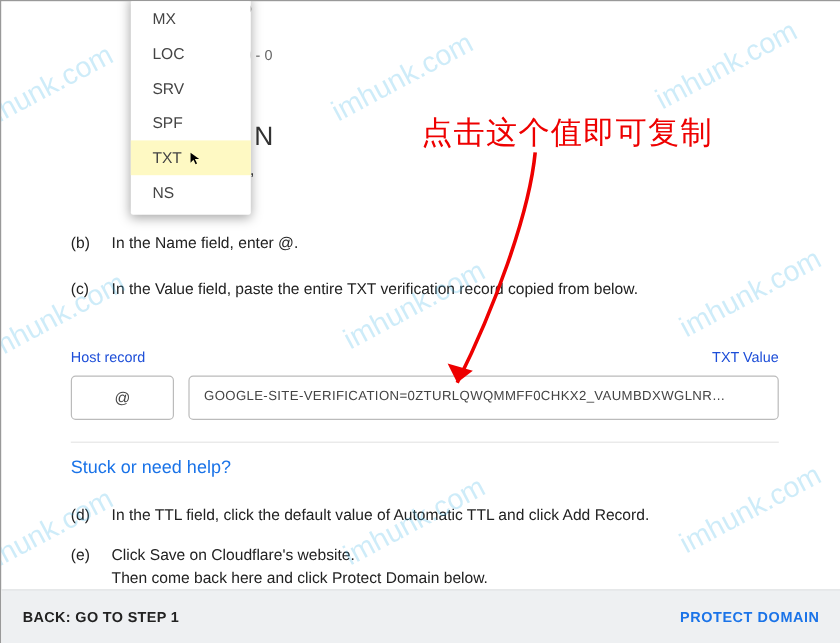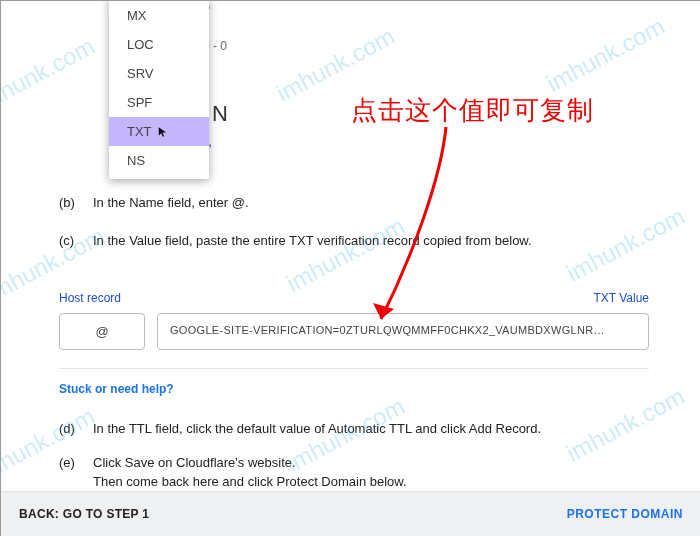--- a/index.html
+++ b/index.html
@@ -3,21 +3,21 @@
 <meta charset="utf-8">
 <style>
   html,body{margin:0;padding:0;font-family:Arial,Helvetica,sans-serif;font-size:13px;color:#222;background:#fff}
   .page{position:relative;width:700px;height:536px;overflow:hidden;background:#fff;border:1px solid #999}
   
   .wm{position:absolute;inset:0;pointer-events:none;z-index:5}
   .wm span{position:absolute;font-size:24px;color:rgba(60,180,230,.25);font-weight:400;transform:rotate(-28deg);white-space:nowrap}
   
   .dropdown{position:absolute;left:108px;top:-4px;width:100px;background:#fff;box-shadow:0 2px 10px rgba(0,0,0,.35);z-index:10;border-radius:2px;padding:4px 0}
   .dropdown .opt{padding:7px 18px;font-size:13px;color:#444;cursor:pointer}
-  .dropdown .opt.sel{background:#c4b5fd}
+  .dropdown .opt.sel{background:#fef9c3}
   .behind{position:absolute;left:150px;top:0;width:300px;color:#333;z-index:3}
   .behind .r1{position:absolute;left:12px;top:-2px;font-size:13px}
   .behind .r1b{position:absolute;left:52px;top:38px;font-size:12px;color:#666}
   .behind .r2{position:absolute;left:12px;top:100px;font-size:22px}
   .behind .r3{position:absolute;left:14px;top:133px;font-size:13px}
   
   .anno{position:absolute;left:350px;top:92px;font-family:"SimSun","STSong",serif;font-size:26px;color:#e00;z-index:20;letter-spacing:1px}
   .arrow{position:absolute;left:350px;top:118px;width:120px;height:220px;z-index:19;pointer-events:none}
   
   .steps{position:absolute;left:58px;top:192px;width:600px;z-index:4}
@@ -28,21 +28,21 @@
   
   .tbl{position:absolute;left:58px;top:290px;width:590px;z-index:4}
   .tbl .hdr{display:flex;font-size:12px;color:#1d4ed8;margin-bottom:8px}
   .tbl .hdr .c1{width:112px}
   .tbl .hdr .c2{flex:1;text-align:right;padding-left:90px}
   .tbl .row{display:flex;gap:12px}
   .tbl .box{border:1px solid #bbb;border-radius:4px;padding:10px 12px;font-size:11px;color:#444;background:#fff}
   .tbl .box.host{width:60px;text-align:center;font-size:13px}
   .tbl .box.val{flex:1;letter-spacing:.3px;white-space:nowrap;overflow:hidden;text-overflow:ellipsis;cursor:pointer}
   .rule{border:0;border-top:1px solid #e5e5e5;margin:18px 0 12px}
-  .helplink{color:#1a73e8;font-size:12px;font-weight:bold;cursor:pointer}
+  .helplink{color:#1a73e8;font-size:15px;font-weight:normal;cursor:pointer}
   
   .steps2{position:absolute;left:58px;top:418px;width:600px;z-index:4}
   .steps2 .step{margin-bottom:14px}
   
   .footer{position:absolute;left:0;bottom:0;width:100%;height:46px;background:#eef0f2;display:flex;align-items:center;justify-content:space-between;padding:0 18px;box-sizing:border-box;z-index:8;box-shadow:inset 0 1px 0 rgba(0,0,0,.06)}
   .footer .back{font-size:12px;font-weight:bold;letter-spacing:.3px;color:#222;cursor:pointer}
   .footer .protect{font-size:12px;font-weight:bold;letter-spacing:.5px;color:#1a73e8;cursor:pointer}
   
   .mini-cursor{width:12px;height:12px;vertical-align:-2px;margin-left:2px}
 </style>

